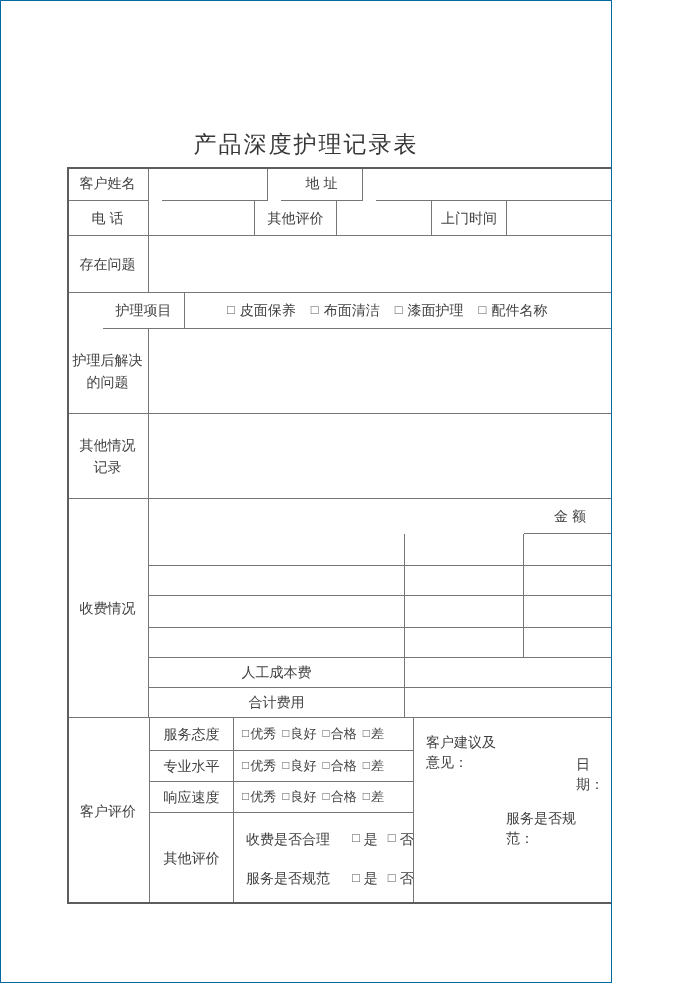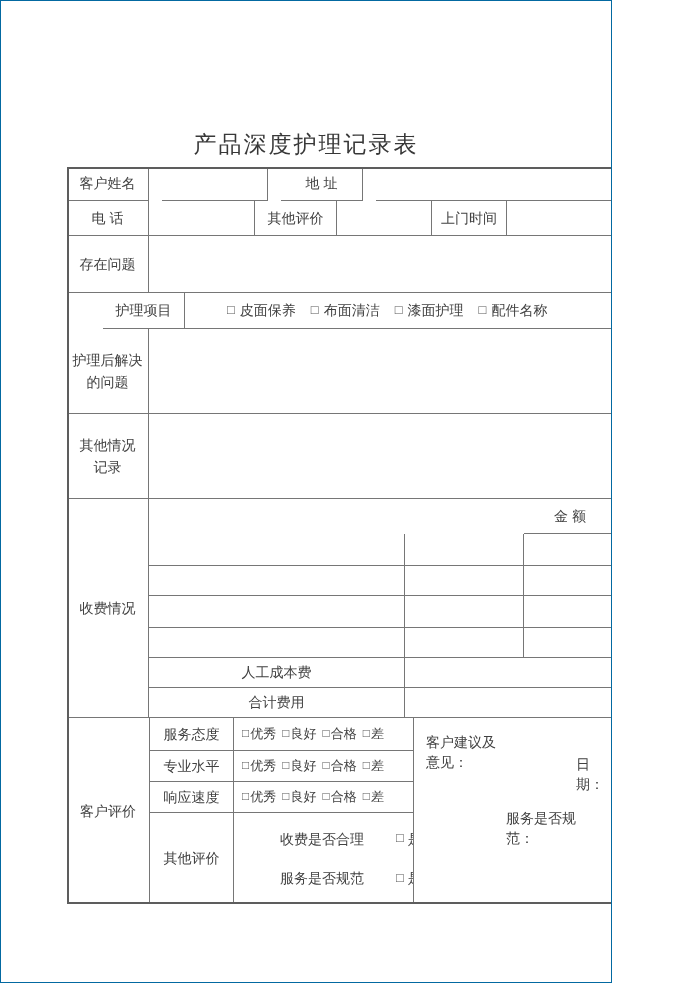--- a/index.html
+++ b/index.html
@@ -40,21 +40,21 @@
   .g-charges{grid-template-columns:82px 256px 119px 92px;grid-template-rows:35px 32px 30px 32px 30px 30px 30px;}
   .g-eval{grid-template-columns:83px 84px 180px 202px;grid-template-rows:33px 31px 31px 91px;}
   
   .optrow{display:flex;align-items:center;}
   .care-row{padding-left:42px;gap:15px;justify-content:flex-start;}
   .opt{display:inline-flex;align-items:center;white-space:nowrap;cursor:default;}
   .box{font-size:13px;margin-right:5px;color:#585858;}
   .ratings{gap:6px;font-size:13px;padding:0 6px;justify-content:flex-start;padding-left:8px;}
   .ratings .box{margin-right:1px;font-size:12px;}
   .qcell{flex-direction:column;align-items:stretch;justify-content:space-around;padding:6px 0 6px 12px;}
-  .qline{display:flex;align-items:flex-start;gap:20px;font-size:14px;white-space:nowrap;margin-left:34px;}
+  .qline{display:flex;align-items:flex-start;gap:10px;font-size:14px;white-space:nowrap;}
   .qline .q{margin-right:12px;}
   .qline .box{margin-right:4px;}
   
   .remark{flex-direction:row;align-items:flex-start;justify-content:flex-start;padding:14px 10px 0 12px;text-align:left;}
   .remark .sig{margin-top:76px;}
   .remark .date{margin-top:22px;}
   .vlabel{line-height:1.6;}
 </style>
 </head>
 <body>

